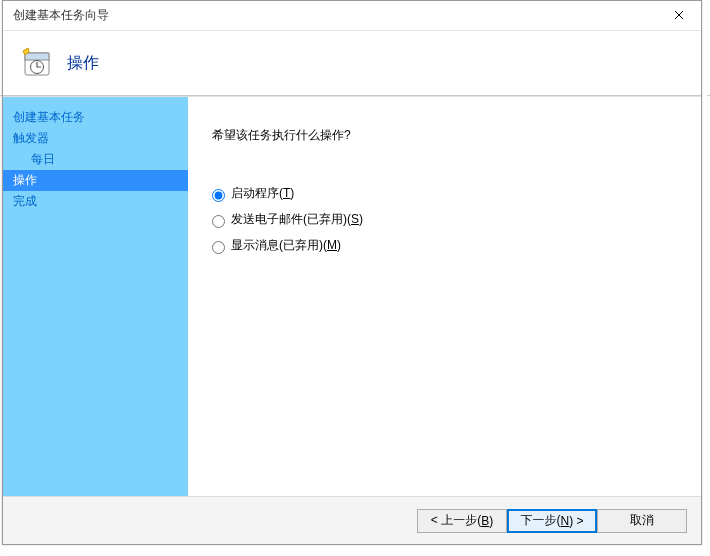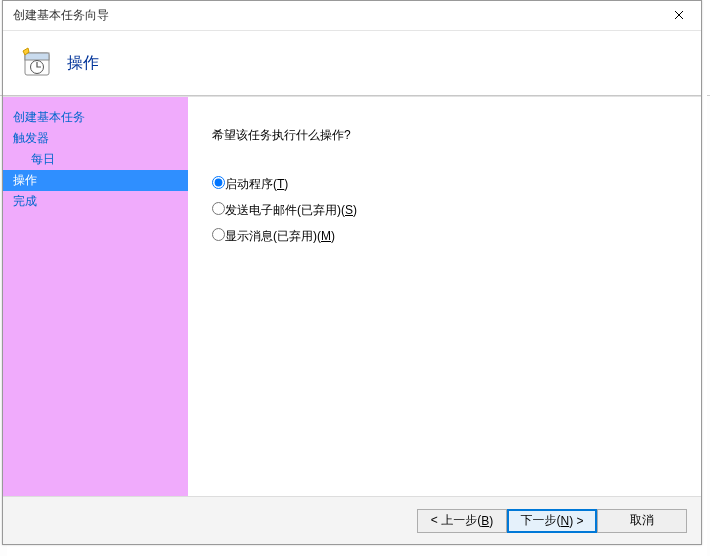--- a/index.html
+++ b/index.html
@@ -50,21 +50,21 @@
   .header h1 {
     margin:0; font-size: 16px; font-weight: 400; color:#003399;
   }
   .divider { height:2px; background: linear-gradient(#bbb,#eee); }
   .body {
     display:flex;
     height: calc(100% - 30px - 64px - 2px - 48px);
   }
   .sidebar {
     width: 185px;
-    background: #f0abfc;
+    background: #7dd3fc;
     padding-top: 10px;
   }
   .sidebar .item {
     height: 21px;
     display:flex;
     align-items:center;
     padding-left: 10px;
     color: #0066cc;
     cursor: default;
   }
@@ -83,21 +83,21 @@
   .sidebar .item.sel { background:#338fff; }
   .sidebar .item.sel { background:#3393ff; }
   .sidebar .item.sel { background:#2b8eff; }
   .sidebar .item.sel { background:#2f8fff; color:#fff; }
   .content {
     flex:1;
     padding: 30px 24px;
   }
   .prompt { margin-bottom: 32px; color:#000; }
   .radio-row {
-    display:flex; align-items:flex-start; gap:0;
+    display:flex; align-items:flex-end; gap:6px;
     height: 26px;
   }
   .radio-row input { margin:0; }
   .radio-row label u { text-decoration: underline; }
   .buttonbar {
     height: 48px;
     border-top: 1px solid #ddd;
     display:flex; align-items:center; justify-content:flex-end;
     padding: 0 14px; gap: 0;
     background:#f4f4f4;

